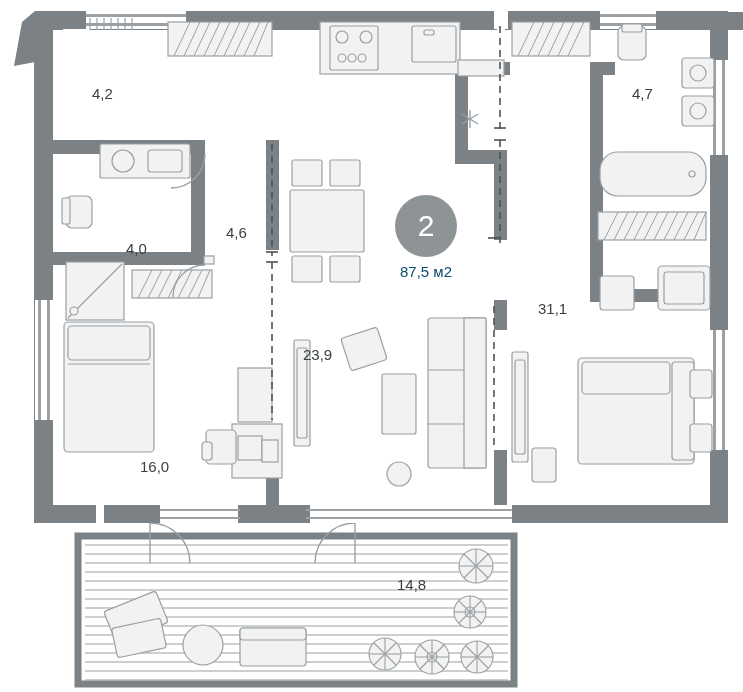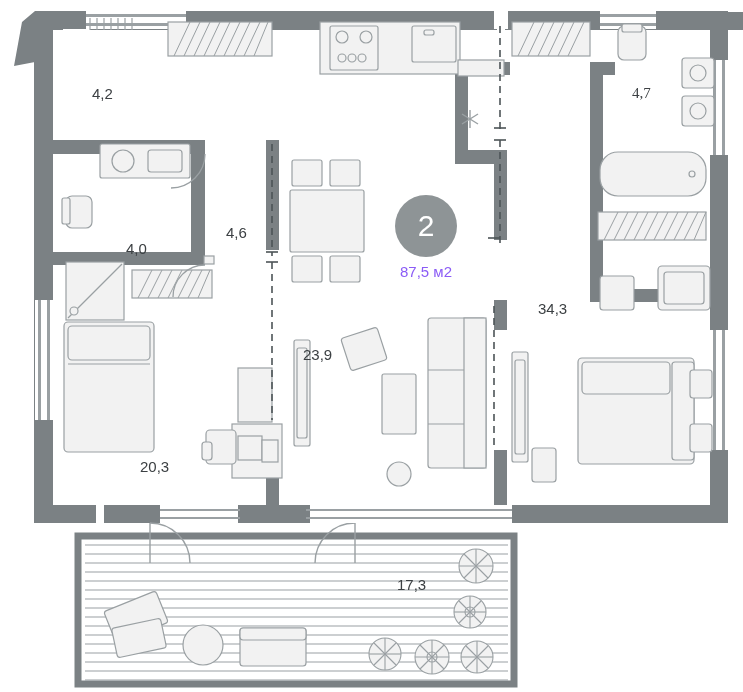--- a/index.html
+++ b/index.html
@@ -3,21 +3,21 @@
 <meta charset="utf-8">
 <style>
   html,body{margin:0;padding:0;background:#ffffff;}
   body{width:743px;height:692px;font-family:"Liberation Sans",sans-serif;overflow:hidden;}
   #plan{position:relative;width:615px;height:692px;}
   svg{position:absolute;left:0;top:0;}
   .lbl{position:absolute;font-size:15px;color:#3c4043;font-weight:400;white-space:nowrap;}
   .badge{position:absolute;}
   .badge .circle{width:62px;height:62px;border-radius:50%;background:#8e9496;display:flex;align-items:center;justify-content:center;}
   .badge .circle span{color:#fff;font-size:30px;font-weight:400;}
-  .badge .area{position:absolute;top:68px;left:50%;transform:translateX(-50%);font-size:15px;color:#8b5cf6;white-space:nowrap;}
+  .badge .area{position:absolute;top:68px;left:50%;transform:translateX(-50%);font-size:15px;color:#0c4a6e;white-space:nowrap;}
 </style>
 </head>
 <body>
 
 <div id="plan">
 
   <svg width="743" height="692" viewBox="0 0 743 692">
 
     <g fill="#7b8184">
 
@@ -354,25 +354,25 @@
       <rect x="240" y="505" width="66" height="18" fill="#7b8184"></rect>
       <rect x="512" y="505" width="30" height="18" fill="#7b8184"></rect>
       <rect x="680" y="505" width="30" height="18" fill="#7b8184"></rect>
     </g>
 
   </svg>
 
   <div class="lbl" style="left:92px;top:85px;">4,2</div>
   <div class="lbl" style="left:126px;top:212px;margin-top:28px;">4,0</div>
   <div class="lbl" style="left:226px;top:224px;">4,6</div>
-  <div class="lbl" style="left:632px;top:85px;font-family:Liberation Serif, serif;">4,7</div>
+  <div class="lbl" style="left:632px;top:85px;">4,7</div>
   <div class="lbl" style="left:303px;top:299px;margin-top:47px;">23,9</div>
-  <div class="lbl" style="left:538px;top:300px;">34,3</div>
-  <div class="lbl" style="left:140px;top:458px;">20,3</div>
-  <div class="lbl" style="left:397px;top:576px;">17,3</div>
+  <div class="lbl" style="left:538px;top:300px;">31,1</div>
+  <div class="lbl" style="left:140px;top:458px;">16,0</div>
+  <div class="lbl" style="left:397px;top:576px;">14,8</div>
 
   <div class="badge" style="left:395px;top:195px;">
     <div class="circle">
       <span>2</span>
     </div>
     <div class="area">87,5 м2</div>
   </div>
 
 </div>
 

